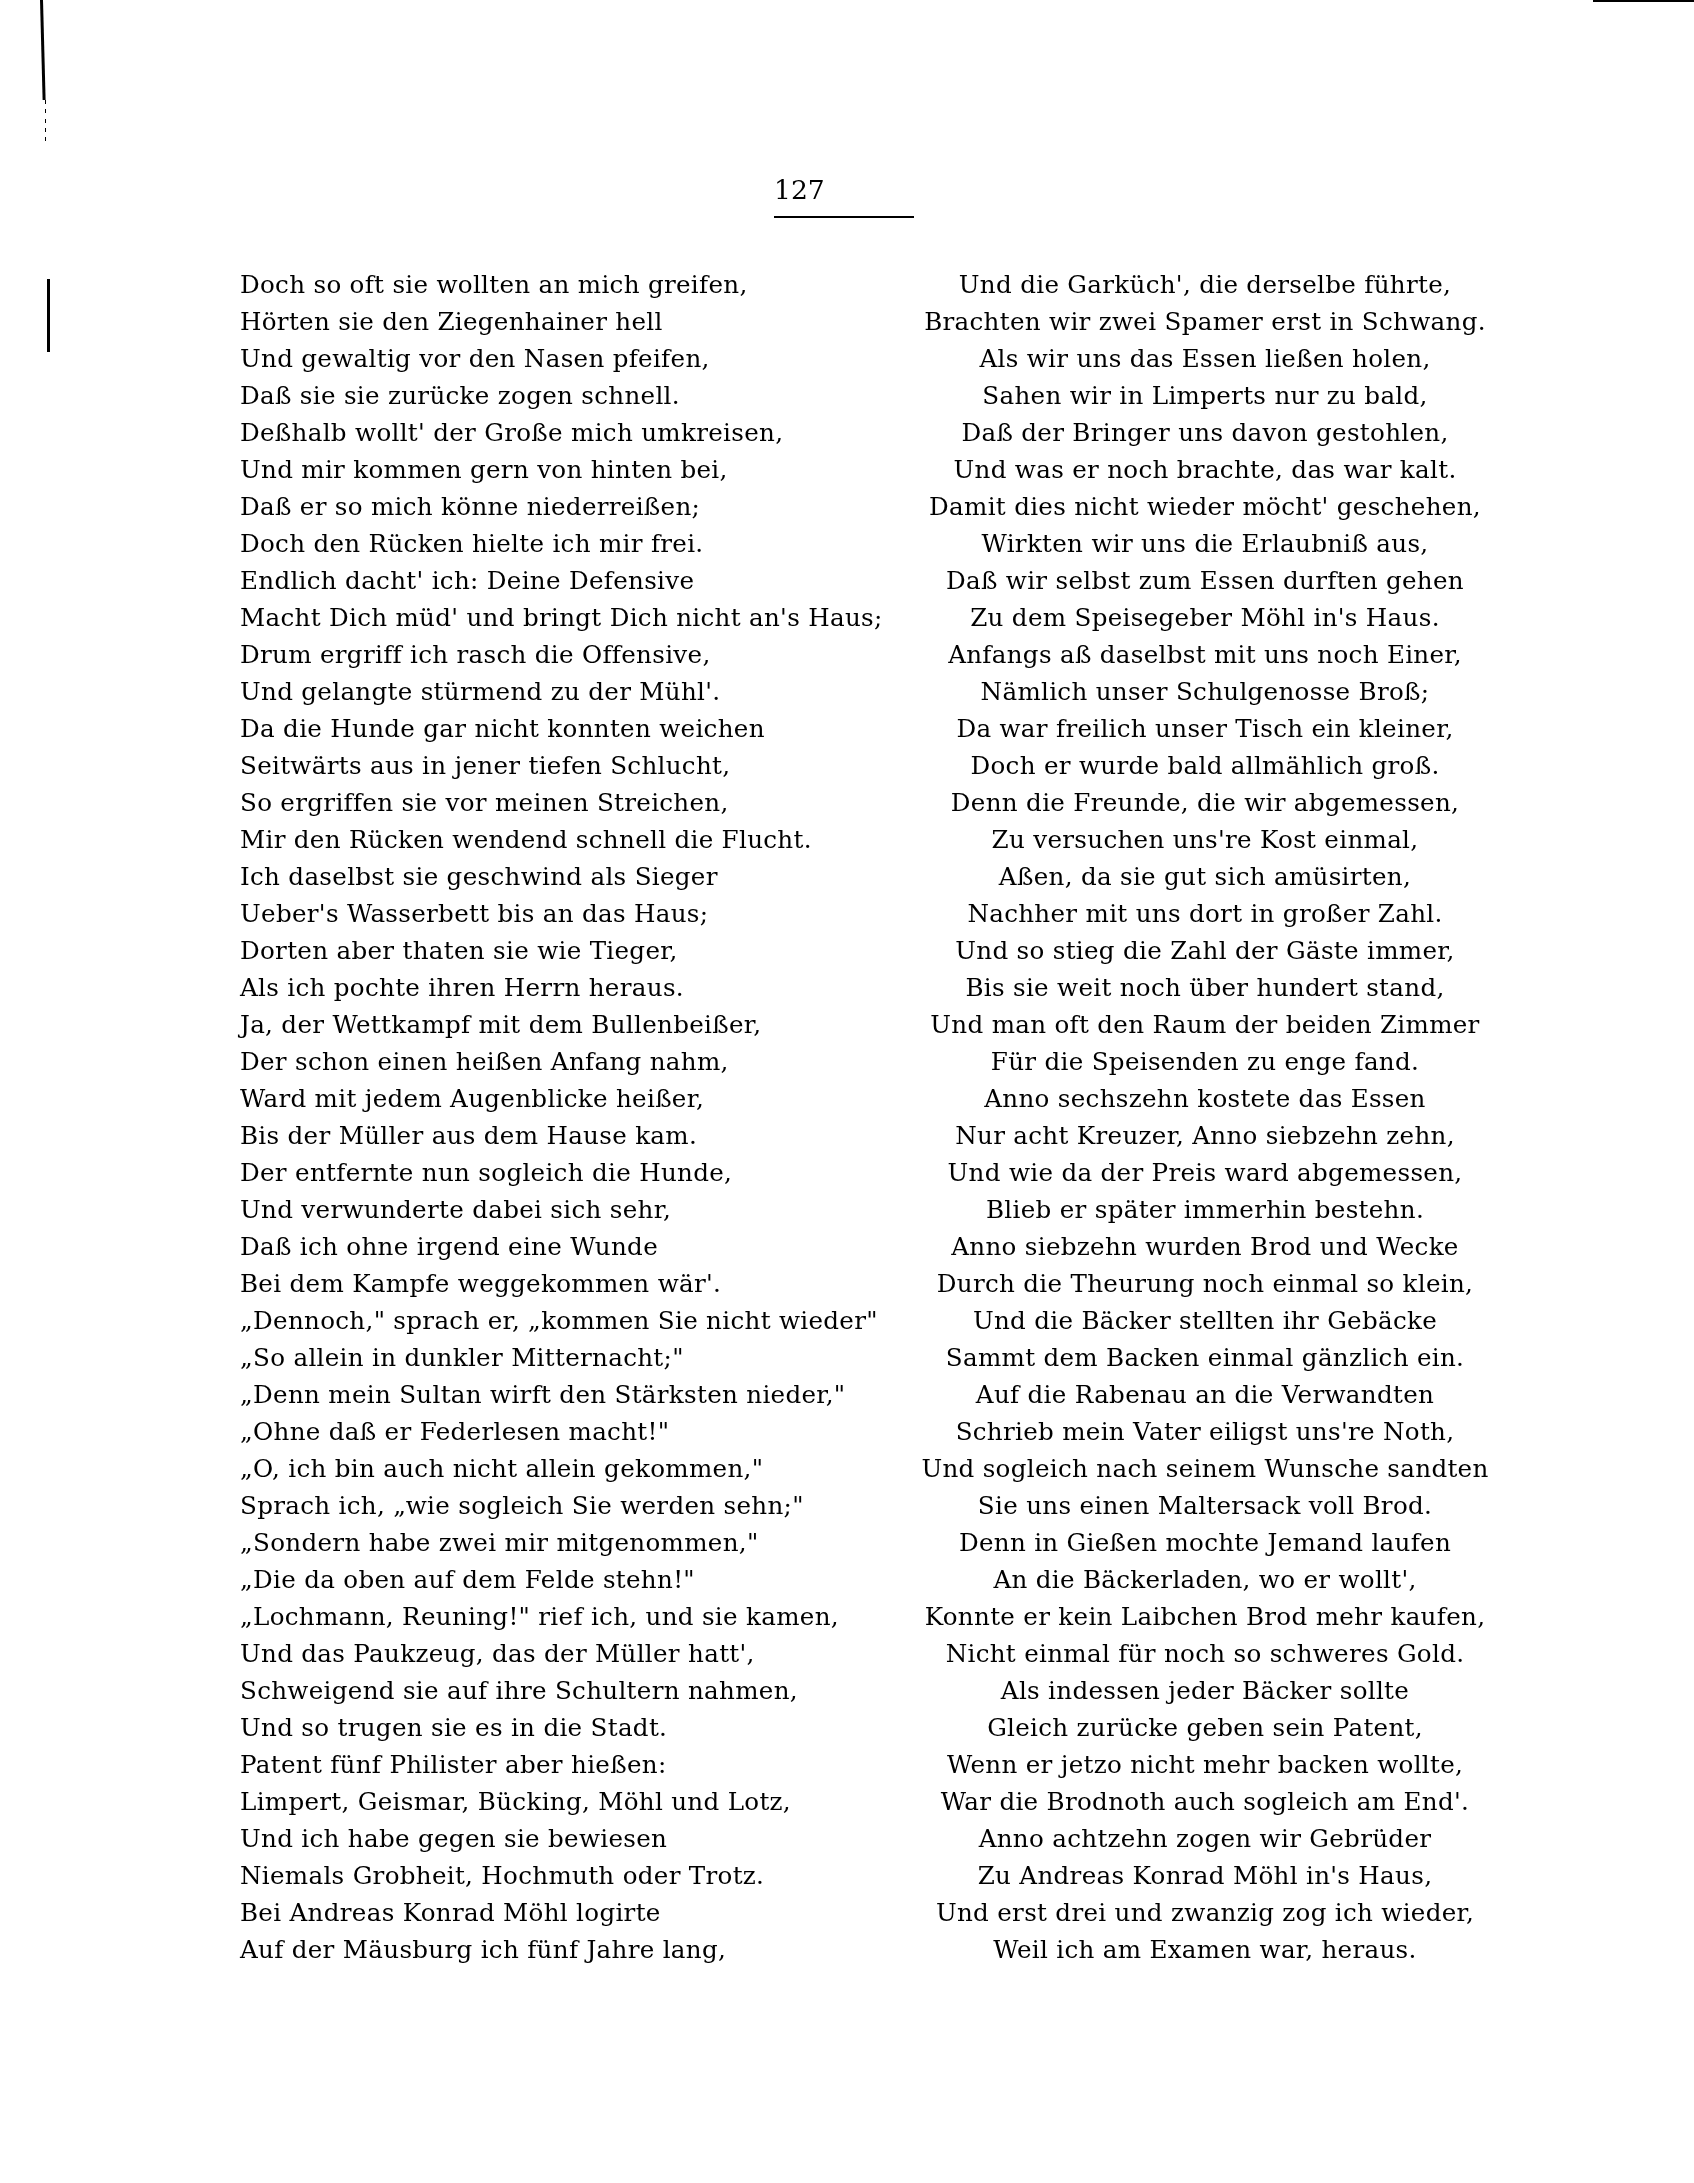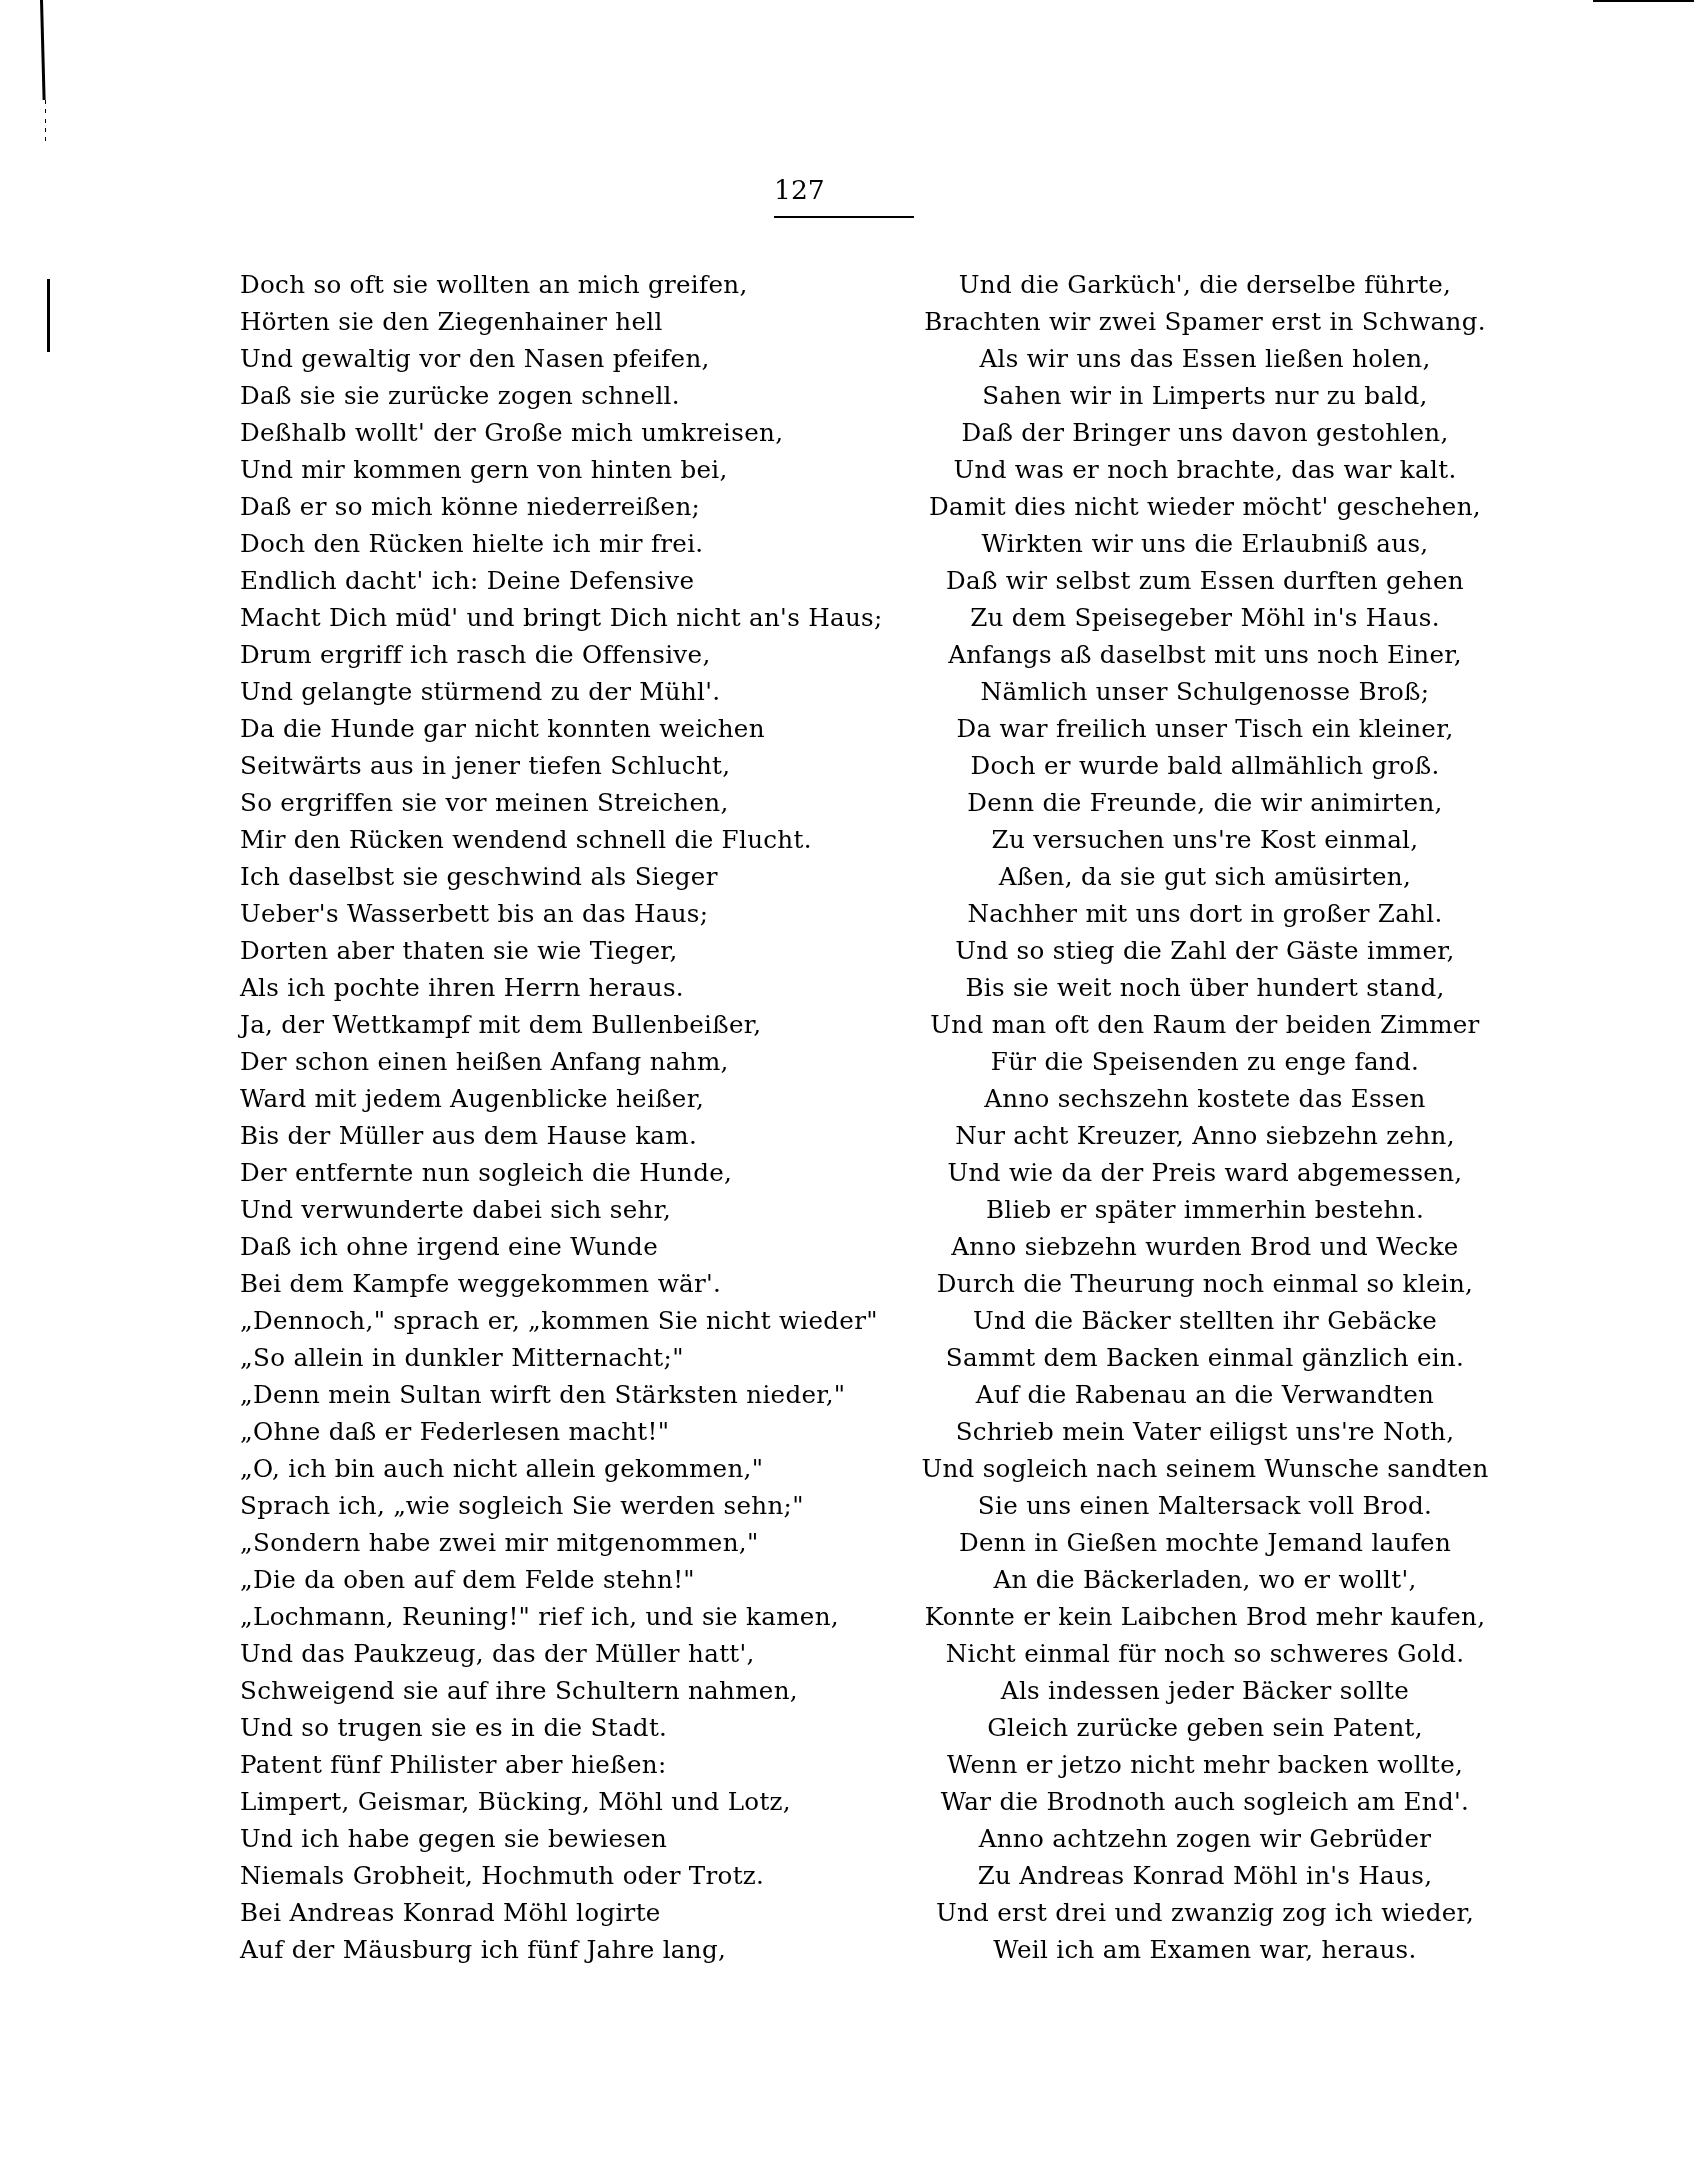--- a/index.html
+++ b/index.html
@@ -88,21 +88,21 @@
     <li class="line">Daß der Bringer uns davon gestohlen,</li>
     <li class="line">Und was er noch brachte, das war kalt.</li>
     <li class="line">Damit dies nicht wieder möcht' geschehen,</li>
     <li class="line">Wirkten wir uns die Erlaubniß aus,</li>
     <li class="line">Daß wir selbst zum Essen durften gehen</li>
     <li class="line">Zu dem Speisegeber Möhl in's Haus.</li>
     <li class="line">Anfangs aß daselbst mit uns noch Einer,</li>
     <li class="line">Nämlich unser Schulgenosse Broß;</li>
     <li class="line">Da war freilich unser Tisch ein kleiner,</li>
     <li class="line">Doch er wurde bald allmählich groß.</li>
-    <li class="line">Denn die Freunde, die wir animirten,</li>
+    <li class="line">Denn die Freunde, die wir abgemessen,</li>
     <li class="line">Zu versuchen uns're Kost einmal,</li>
     <li class="line">Aßen, da sie gut sich amüsirten,</li>
     <li class="line">Nachher mit uns dort in großer Zahl.</li>
     <li class="line">Und so stieg die Zahl der Gäste immer,</li>
     <li class="line">Bis sie weit noch über hundert stand,</li>
     <li class="line">Und man oft den Raum der beiden Zimmer</li>
     <li class="line">Für die Speisenden zu enge fand.</li>
     <li class="line">Anno sechszehn kostete das Essen</li>
     <li class="line">Nur acht Kreuzer, Anno siebzehn zehn,</li>
     <li class="line">Und wie da der Preis ward abgemessen,</li>

